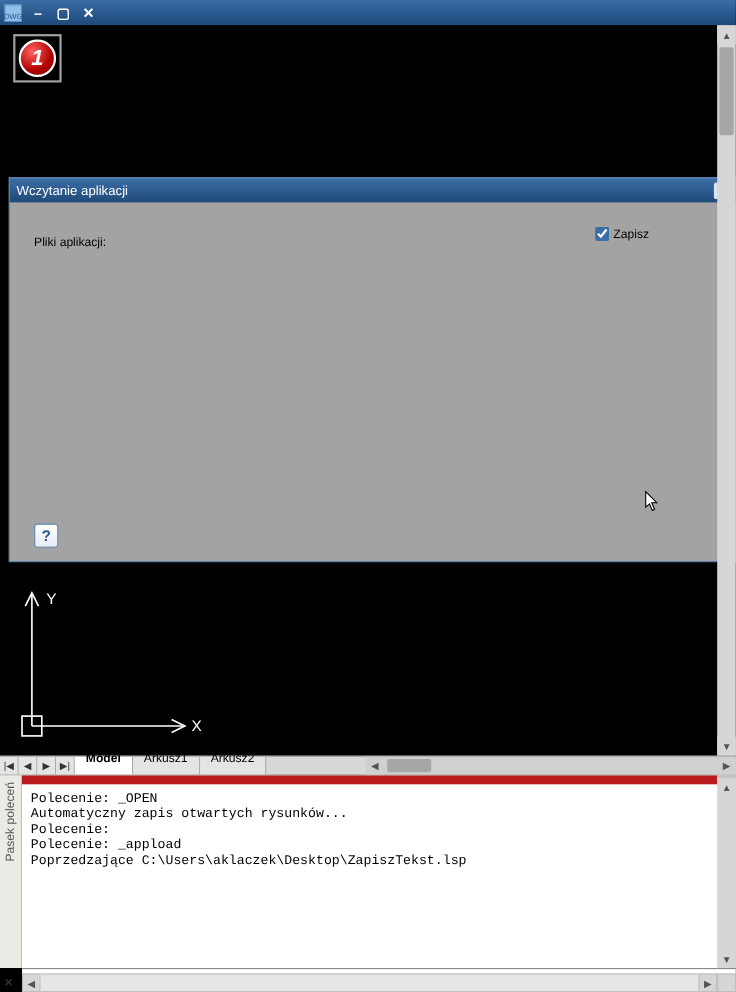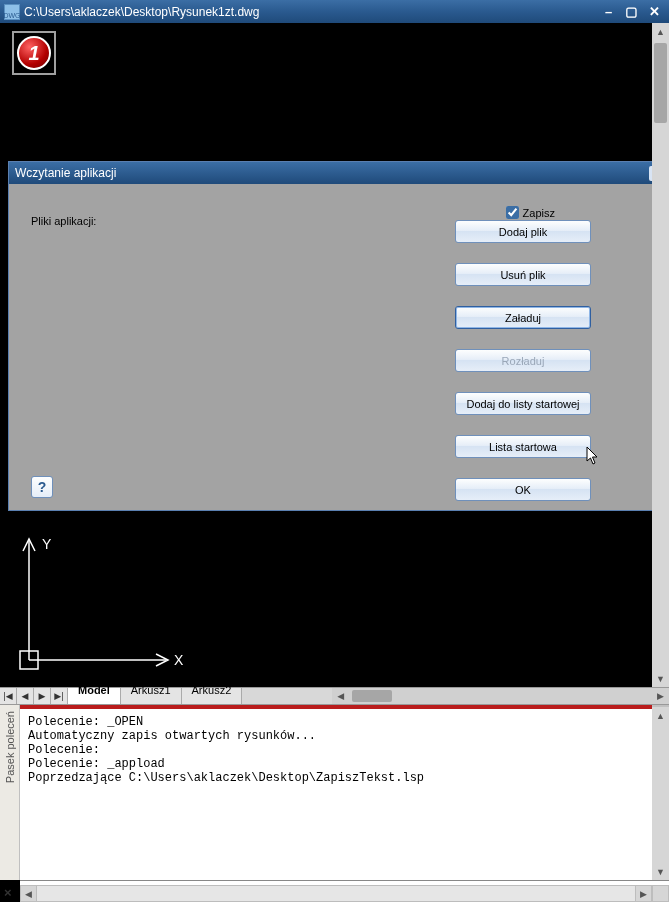--- a/index.html
+++ b/index.html
@@ -103,21 +103,21 @@
   .dialog-body {
     padding: 14px 18px 10px 22px;
     position:relative;
     height: calc(100% - 22px);
   }
   .label-row {
     display:flex; align-items:center;
     margin-bottom:3px;
   }
   .label-row .files-label { flex:1; font-size:11px;margin-top:17px; }
-  .label-row .chk-wrap { display:flex; align-items:center; gap:4px; margin-right: 98px;}
+  .label-row .chk-wrap { display:flex; align-items:center; gap:4px; margin-right: 63px;}
   .label-row input[type=checkbox]{ width:13px;height:13px; accent-color: #3b6ea5;}
   .listbox {
     position:absolute;
     top: 36px; left: 22px;
     width: 408px; height: 236px;
     background: #fff;
     border: 1px solid #7a99bf;
     overflow:hidden;
   }
   .listbox .item {
@@ -223,21 +223,21 @@
   .cmd-sidebar .vtext {
     writing-mode: vertical-rl;
     transform: rotate(180deg);
     font-size:11px; color:#555;
   }
   .cmd-text {
     flex:1; padding:6px 8px;
     font-family: "Courier New", monospace;
     font-size:12px; color:#000;
     white-space:pre;
-    border-top: 4px solid #b91c1c;
+    border-top: 8px solid #b91c1c;
     position:relative;
   }
   .cmd-scroll-v {
     width:17px; background:#d6d6d6; position:relative;
     border-top: 2px solid #c0c0c0;
   }
   .cmd-scroll-v .ar{position:absolute;left:0;right:0;height:17px;display:flex;align-items:center;justify-content:center;color:#555;font-size:9px;}
   .cmd-scroll-v .ar.up{top:0;} .cmd-scroll-v .ar.down{bottom:0;}
 
   .close-x-bl {
@@ -262,21 +262,20 @@
   .cmd-input-scroll .track{flex:1;background:#e6e6e6;border-top:1px solid #bdbdbd;border-bottom:1px solid #bdbdbd;}
   .cmd-input-corner{
     position:absolute;right:0;bottom:0;width:17px;height:17px;background:#d6d6d6;border:1px solid #bdbdbd;
   }
 </style>
 </head>
 <body>
 
 <div class="main-titlebar">
   <div class="app-icon">DWG</div>
-  <div class="title">C:\Users\aklaczek\Desktop\Rysunek1zt.dwg</div>
   <div class="win-btns">
     <div class="win-btn">–</div>
     <div class="win-btn">▢</div>
     <div class="win-btn">✕</div>
   </div>
 </div>
 
 <div class="draw-area">
   <div class="marker-badge">
     <div class="circle">1</div>
@@ -288,35 +287,20 @@
       <div class="close">✕</div>
     </div>
     <div class="dialog-body">
       <div class="label-row">
         <div class="files-label">Pliki aplikacji:</div>
         <label class="chk-wrap">
           <input type="checkbox" checked="" style="">
           <span>Zapisz</span>
         </label>
       </div>
-      <div class="btn-col">
-        <div class="btn">Dodaj plik</div>
-        <div class="gap8"></div>
-        <div class="btn">Usuń plik</div>
-        <div class="gap8"></div>
-        <div class="btn focus">Załaduj</div>
-        <div class="gap8"></div>
-        <div class="btn disabled">Rozładuj</div>
-        <div class="gap8"></div>
-        <div class="btn">Dodaj do listy startowej</div>
-        <div class="gap8"></div>
-        <div class="btn">Lista startowa</div>
-        <div class="gap8"></div>
-        <div class="btn">OK</div>
-      </div>
       <div class="help-btn">?</div>
     </div>
     <div class="cursor">
       <svg width="16" height="20" viewBox="0 0 16 20">
           <path d="M1 1 L1 15 L4.5 12 L7 18 L9 17 L6.5 11 L11 11 Z" fill="#fff" stroke="#000" stroke-width="1"></path>
         </svg>
     </div>
   </div>
 
   <svg class="ucs" viewBox="0 0 170 140">

